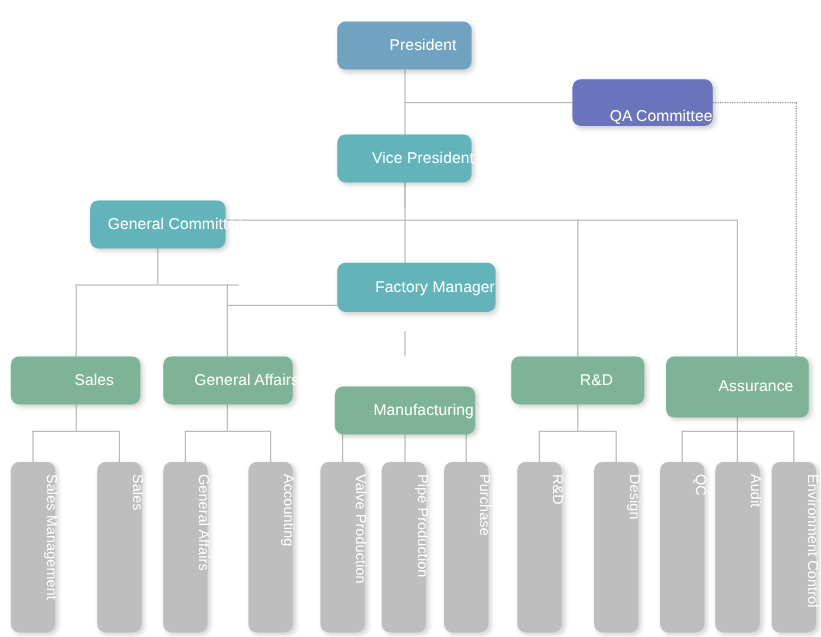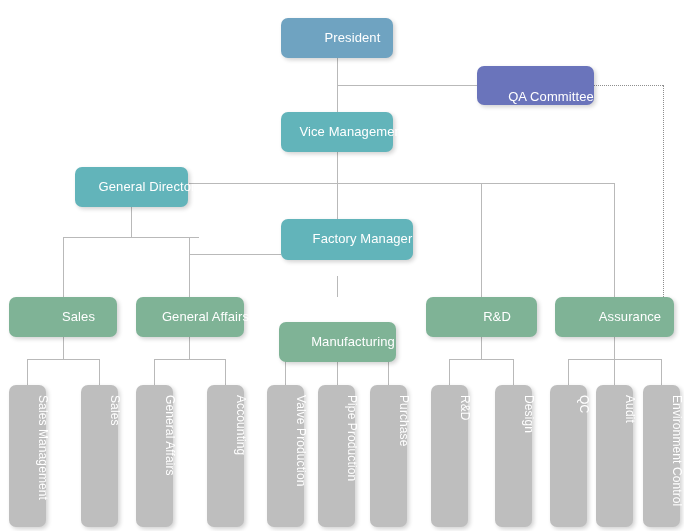--- a/index.html
+++ b/index.html
@@ -133,25 +133,25 @@
 
   <div class="node lvl-president" style="left:281px; top:18px; width:112px; height:40px;">
     <span>President</span>
   </div>
 
   <div class="node lvl-qa" style="left:477px; top:66px; width:117px; height:39px;align-items:flex-end;">
     <span>QA Committee</span>
   </div>
 
   <div class="node lvl-teal" style="left:281px; top:112px; width:112px; height:40px;">
-    <span>Vice Management</span>
+    <span>Vice President</span>
   </div>
 
   <div class="node lvl-teal" style="left:75px; top:167px; width:113px; height:40px;">
-    <span>General Director</span>
+    <span>General Committee</span>
   </div>
 
   <div class="node lvl-teal" style="left:281px; top:219px; width:132px; height:41px;">
     <span>Factory Manager</span>
   </div>
 
   <div class="node lvl-green" style="left:9px; top:297px; width:108px; height:40px;">
     <span>Sales</span>
   </div>
 
@@ -160,21 +160,21 @@
   </div>
 
   <div class="node lvl-green" style="left:279px; top:297px; width:117px; height:40px;margin-top:25px;">
     <span>Manufacturing</span>
   </div>
 
   <div class="node lvl-green" style="left:426px; top:297px; width:111px; height:40px;">
     <span>R&amp;D</span>
   </div>
 
-  <div class="node lvl-green" style="left:555px; top:297px; width:119px; height:40px;">
+  <div class="node lvl-green" style="left:555px; top:297px; width:119px; height:51px;">
     <span>Assurance</span>
   </div>
 
   <div class="node lvl-gray vertical" style="left:9px; top:385px; width:37px; height:142px;">
     <span class="vlabel">Sales Management</span>
   </div>
 
   <div class="node lvl-gray vertical" style="left:81px; top:385px; width:37px; height:142px;">
     <span class="vlabel">Sales</span>
   </div>

